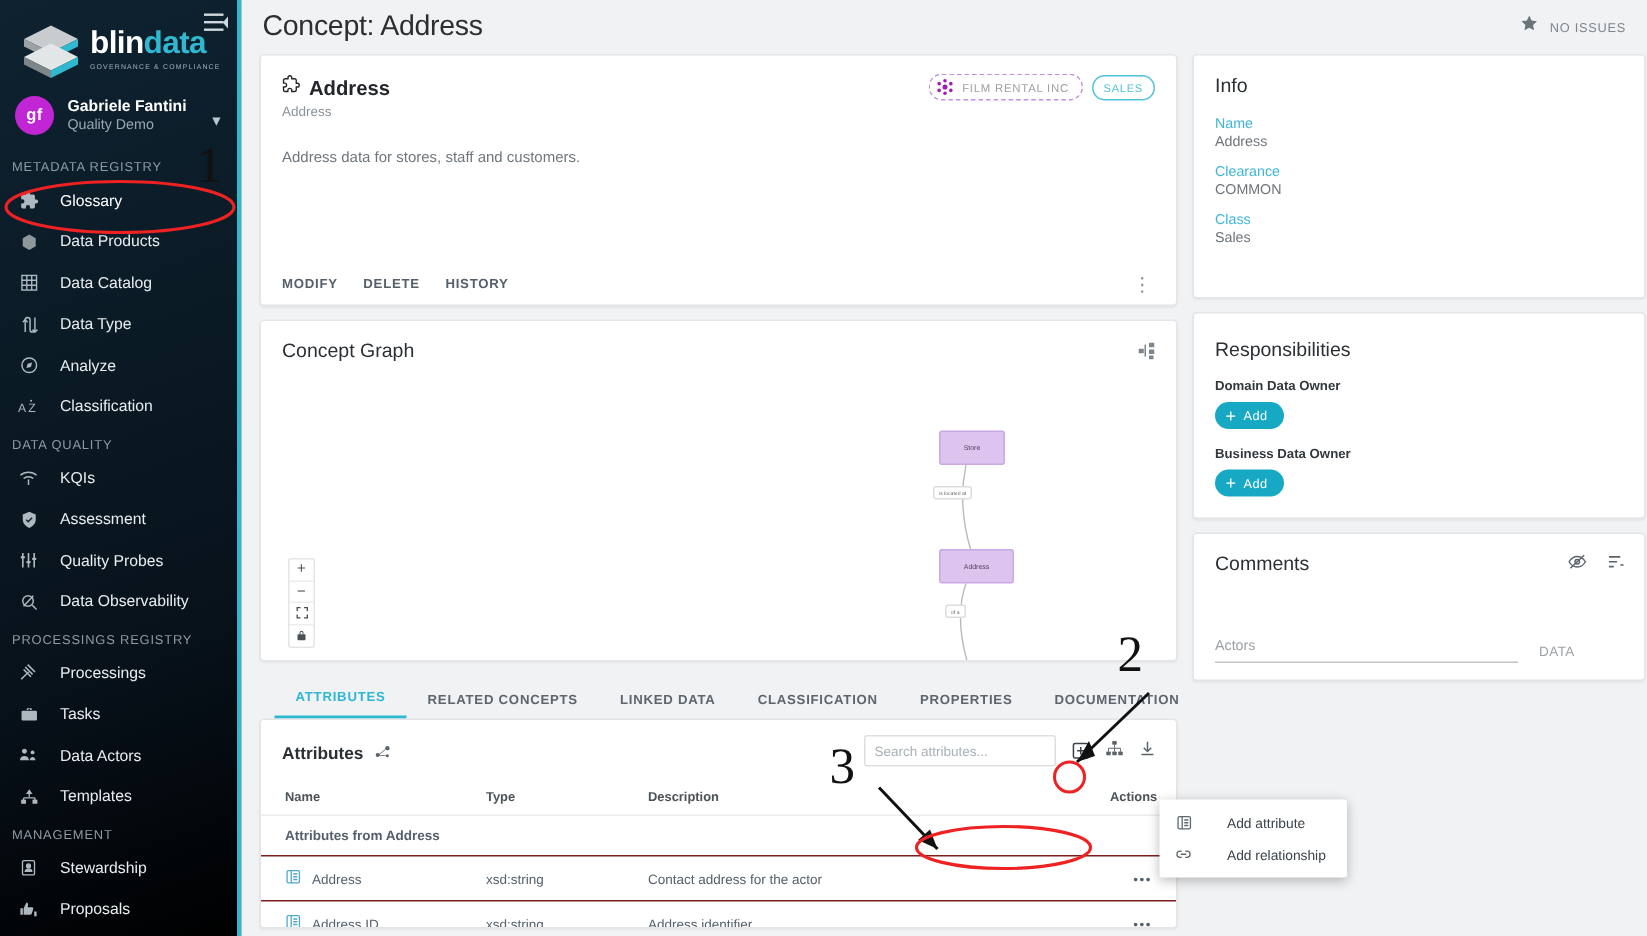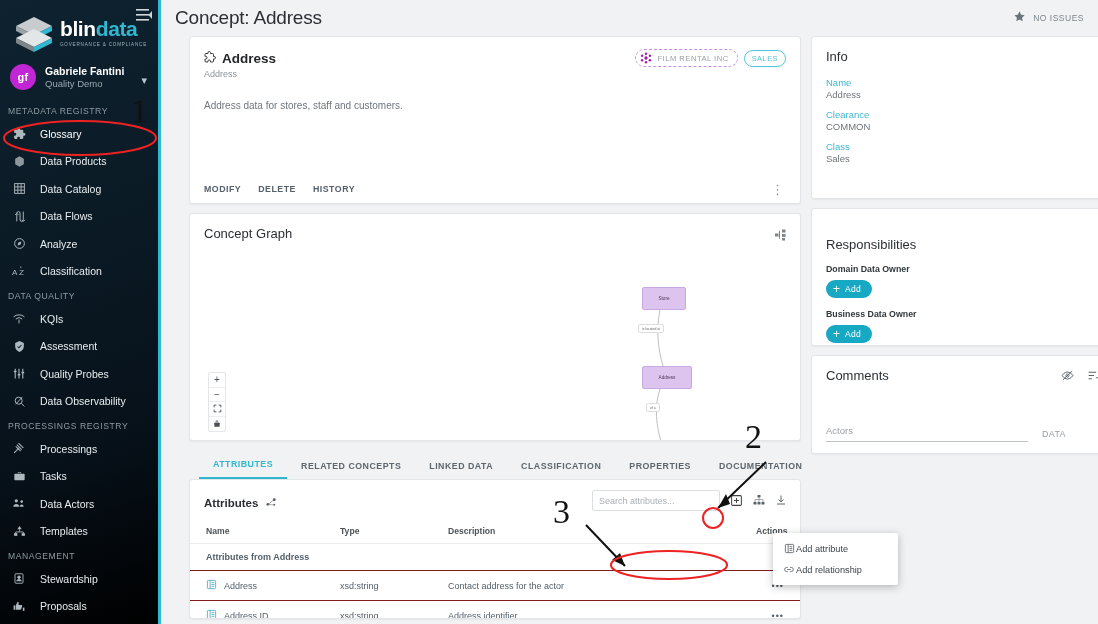--- a/index.html
+++ b/index.html
@@ -64,21 +64,21 @@
   .main { flex:1; height:624px; position:relative; overflow:hidden; background:#f1f2f4; }
   .topbar {
     height: 36px; display:flex; align-items:center; justify-content:space-between;
     padding: 0 14px 0 14px;
   }
   .page-title { font-size: 19px; color:#2b2f33; font-weight:400; letter-spacing:-0.2px; }
   .topbar-right { display:flex; align-items:center; gap:7px; }
   .issues-label { font-size:8.5px; letter-spacing:0.5px; color:#7d868c; }
   .star-ico { color:#6b7478; }
 
-  .content { display:flex; padding: 0 8px 0 12px; gap: 10px; margin-left: 16px; }
+  .content { display:flex; padding: 0 8px 0 12px; gap: 10px; }
   .col-left { width: 612px; flex:0 0 612px; }
   .col-right { width: 302px; flex:0 0 302px; }
 
   .card {
     background:#fff; border:1px solid #e3e5e8; border-radius:3px;
     box-shadow: 0 1px 1.5px rgba(0,0,0,.05);
   }
 
   
   .concept-card { height: 168px; position:relative; padding: 12px 14px 0 14px; }
@@ -167,21 +167,21 @@
   .dots { color:#8b9399; letter-spacing:1px; font-size:10px; }
 
   
   .info-card { padding: 12px 14px 14px 14px; height: 163px; }
   .side-h { font-size:13px; color:#2b3035; }
   .kv { margin-top: 13px; }
   .kv .k { font-size:9.5px; color:#3fb6d4; }
   .kv .v { font-size:9.5px; color:#6d757b; margin-top:1px; }
   .kv + .kv { margin-top: 9px; }
 
-  .resp-card { margin-top: 9px; height: 138px; padding: 28px 14px; }
+  .resp-card { margin-top: 9px; height: 138px; padding: 16px 14px; }
   .resp-label { font-size:8.8px; font-weight:700; color:#31383d; }
   .add-btn {
     display:inline-flex; align-items:center; gap:5px; background:#17a9c4; color:#fff;
     border-radius:11px; padding: 3px 11px 3px 7px; margin-top:6px; cursor:pointer;
   }
   .add-btn .plus { font-size:12px; line-height:1; }
   .add-btn .lbl { font-size:8.5px; letter-spacing:0.3px; }
   .resp-block + .resp-block { margin-top: 11px; }
 
   .comments-card { margin-top: 9px; height: 99px; padding: 12px 14px 10px 14px; position:relative; }
@@ -189,21 +189,21 @@
   .comment-row { position:absolute; left:14px; right:14px; bottom:11px; display:flex; align-items:flex-end; gap:14px; }
   .comment-input { flex:1; border-bottom:1px solid #bfc4c8; padding-bottom:3px; }
   .comment-input span { font-size:9.5px; color:#9aa1a6; }
   .post-btn { font-size:9px; color:#9aa1a6; letter-spacing:0.3px; padding-bottom:3px; cursor:pointer; width:56px; }
 
   
   .popup {
     position:absolute; left:612px; top:533px; width:125px; background:#fff;
     border-radius:2px; box-shadow:0 2px 8px rgba(0,0,0,.26); z-index: 40; padding: 5px 0;
   }
-  .popup-item { display:flex; align-items:center; gap:1px; padding: 5px 10px; font-size:9.2px; color:#3c4349; cursor:pointer; }
+  .popup-item { display:flex; align-items:center; gap:23px; padding: 5px 10px; font-size:9.2px; color:#3c4349; cursor:pointer; }
   .popup-item .pi-ico { width:12px; display:flex; align-items:center; justify-content:center; color:#5f686e; }
 
   
   .anno { position:absolute; z-index: 60; pointer-events:none; }
   .anno-num { font-family:"Liberation Serif", serif; font-size: 34px; color:#111; font-weight:400; }
   svg.anno-svg { position:absolute; left:0; top:0; width:1098px; height:624px; z-index:55; pointer-events:none; }
 </style>
 </head>
 <body>
 
@@ -271,21 +271,21 @@
       <span class="nav-label">Data Catalog</span>
     </div>
     <div class="nav-item">
       <span class="nav-ico">
         <svg width="13" height="13" viewBox="0 0 24 24" fill="none" stroke="#aeb9bf" stroke-width="1.8">
             <path d="M7 21V6a3 3 0 0 1 6 0v12a3 3 0 0 0 6 0V3"></path>
             <path d="M4 9l3-3 3 3"></path>
             <path d="M16 18l3 3 3-3"></path>
           </svg>
       </span>
-      <span class="nav-label">Data Flows</span>
+      <span class="nav-label">Data Type</span>
     </div>
     <div class="nav-item">
       <span class="nav-ico">
         <svg width="13" height="13" viewBox="0 0 24 24" fill="none" stroke="#aeb9bf" stroke-width="1.8">
             <circle cx="12" cy="12" r="9"></circle>
             <path d="M15.5 8.5 10 10 8.5 15.5 14 14z" fill="#aeb9bf" stroke="none"></path>
           </svg>
       </span>
       <span class="nav-label">Analyze</span>
     </div>

